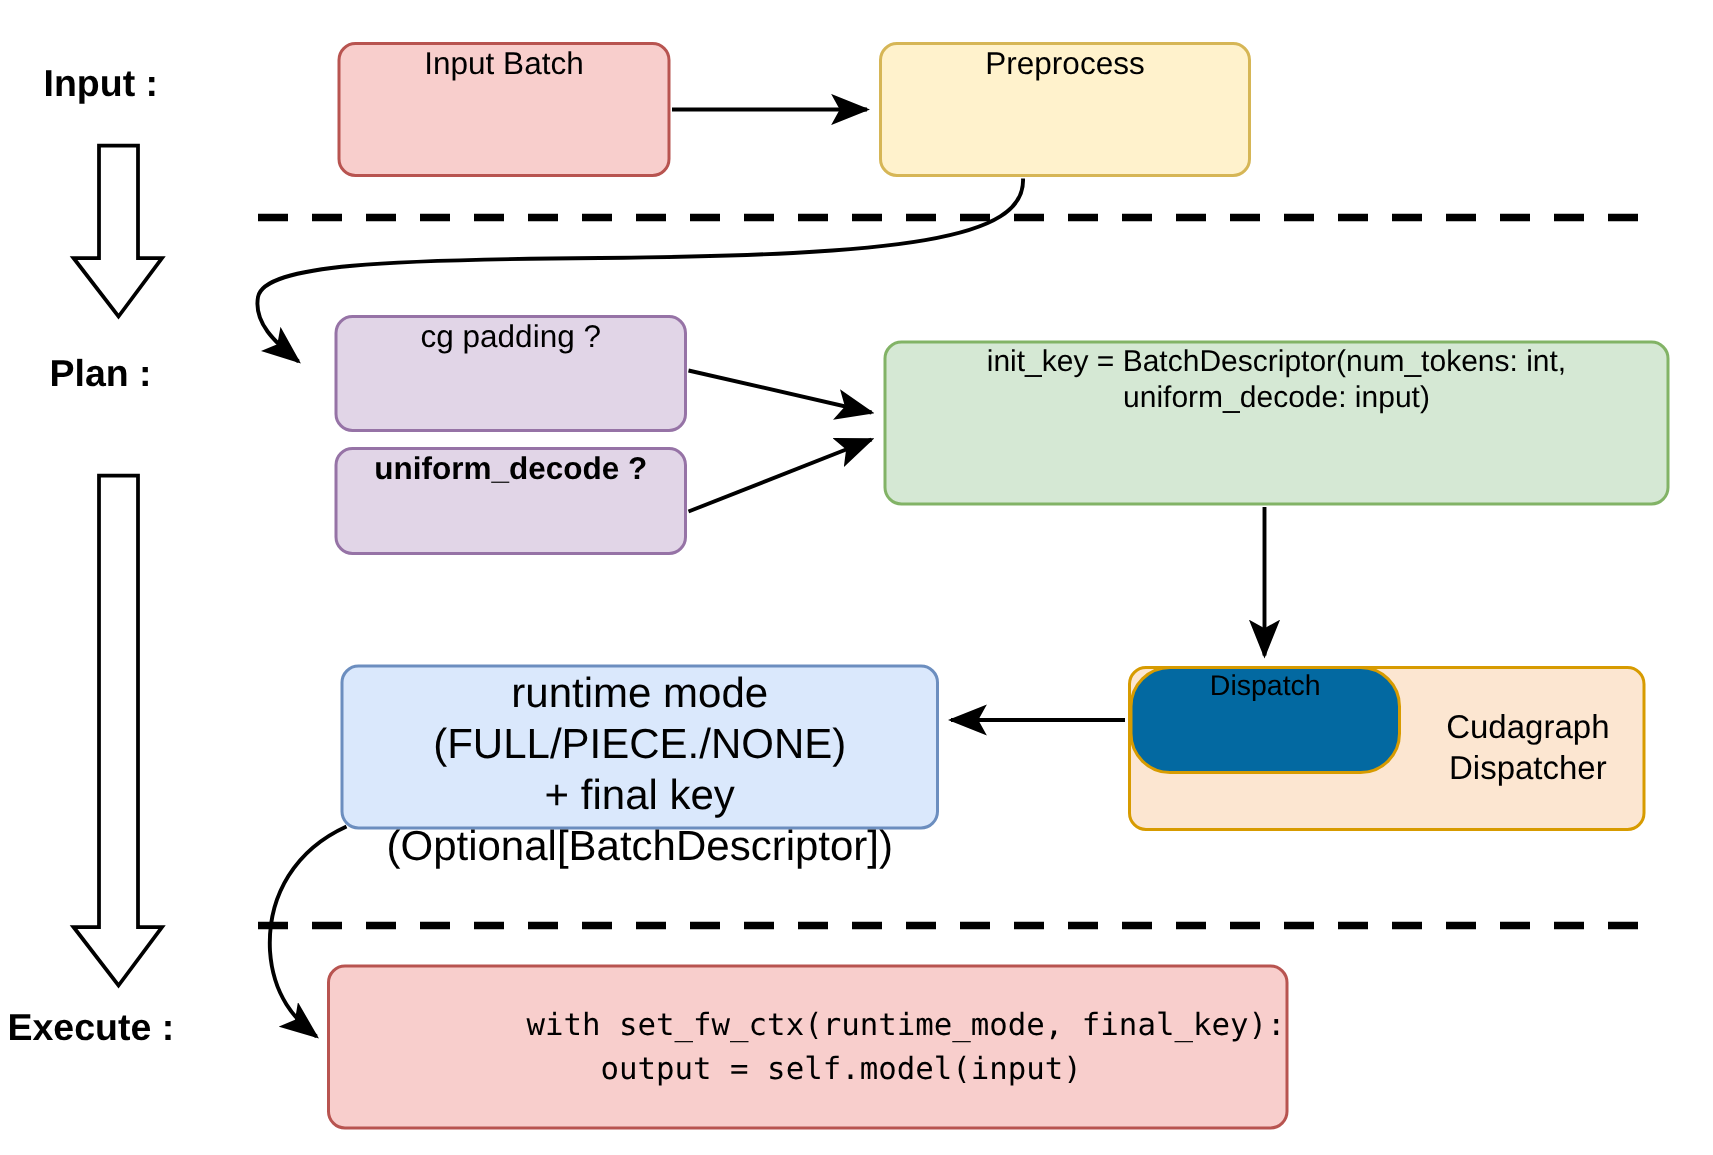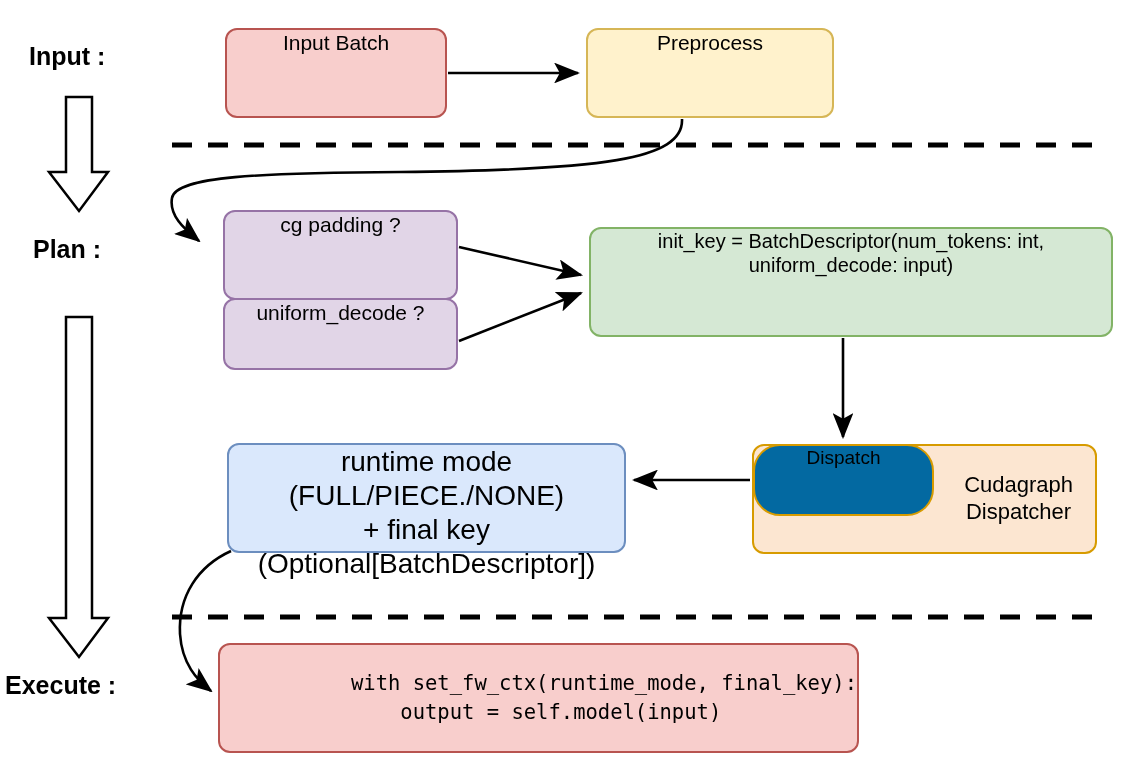--- a/index.html
+++ b/index.html
@@ -51,28 +51,29 @@
     left: 225px; top: 28px; width: 222px; height: 90px;
     background: #f8cecc; border-color: #b85450;
     font-size: 21px;
   }
   .node-preprocess {
     left: 586px; top: 28px; width: 248px; height: 90px;
     background: #fff2cc; border-color: #d6b656;
     font-size: 21px;
   }
   .node-cg-padding {
-    left: 223px; top: 210px; width: 235px; height: 90px;
+    left: 223px; top: 210px; width: 235px; height: 78px;
     background: #e1d5e7; border-color: #9673a6;
     font-size: 21px;
   }
   .node-uniform-decode {
     left: 223px; top: 298px; width: 235px; height: 72px;
     background: #e1d5e7; border-color: #9673a6;
     font-size: 21px;
+    font-weight: bold;
   }
   .node-init-key {
     left: 589px; top: 227px; width: 524px; height: 110px;
     background: #d5e8d4; border-color: #82b366;
     font-size: 20px;
     padding: 0 10px;
   }
   .node-cudagraph-dispatcher {
     left: 752px; top: 444px; width: 345px; height: 110px;
     background: #fce6d1; border-color: #d79b00;

